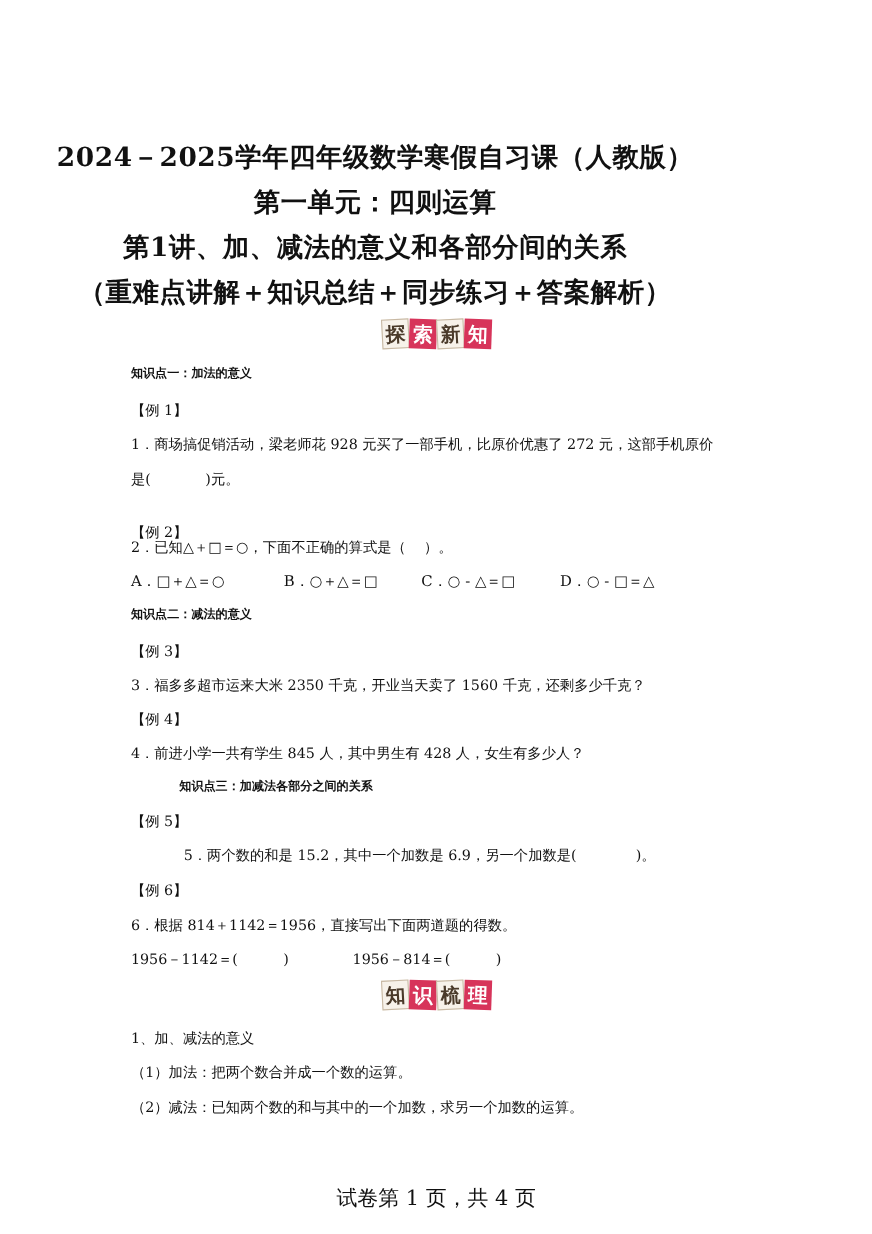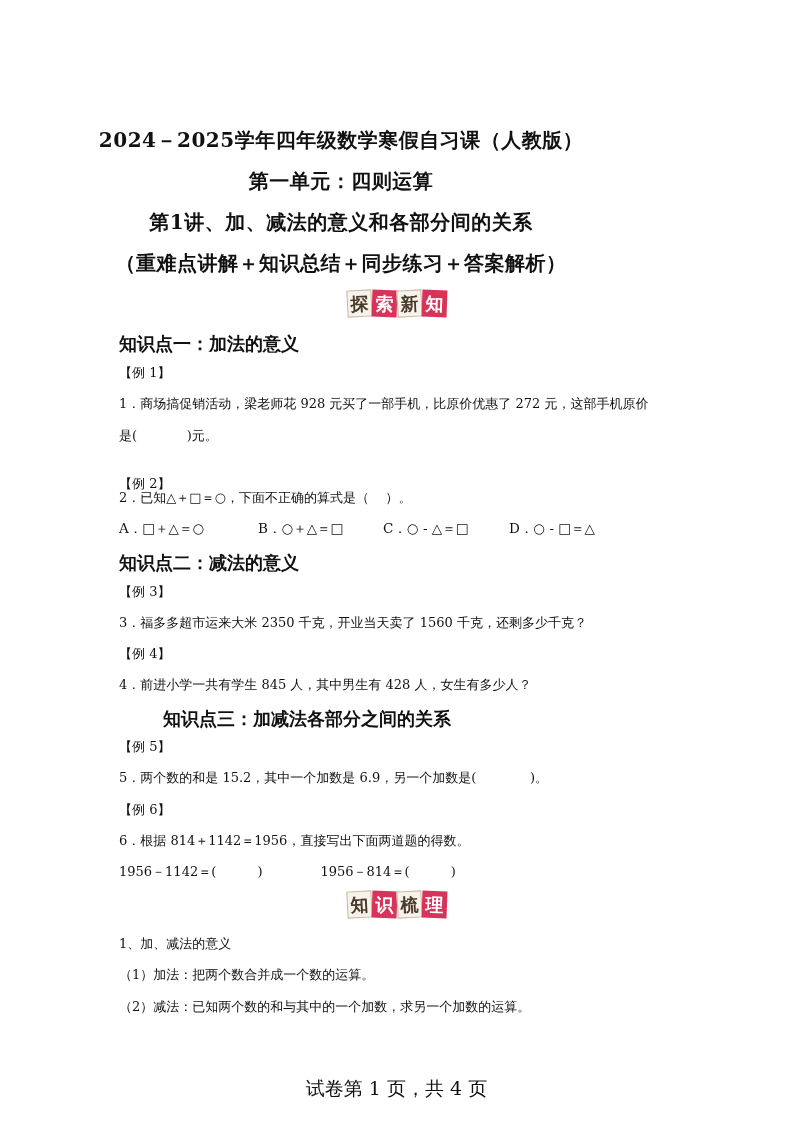--- a/index.html
+++ b/index.html
@@ -1,25 +1,25 @@
 <!DOCTYPE html>
 <html><head>
   <meta charset="utf-8">
   <style>
     html, body { margin: 0; padding: 0; background: #ffffff; }
     body { width: 793px; height: 1122px; position: relative; overflow: hidden;
       font-family: "DejaVu Serif", "Liberation Serif", serif; color: #111; }
-    .title { position: absolute; left: 0; width: 682px; text-align: center; font-weight: bold; font-size: 20px; letter-spacing: 0.5px; }
+    .title { position: absolute; left: 0; width: 682px; text-align: center; font-weight: bold; font-size: 24px; letter-spacing: 0.5px; }
     .badge-row { position: absolute; left: 0; width: 793px; display: flex; justify-content: center; gap: 0; }
     .badge { width: 25px; height: 27px; display: flex; align-items: center; justify-content: center;
       font-family: "DejaVu Sans", sans-serif; font-weight: bold; font-size: 18px; box-sizing: border-box; }
     .badge.light { background: #f7f2ea; color: #4a3a2a; border: 1px solid #c8b9a4; transform: rotate(-3deg); }
     .badge.red { background: #d7345a; color: #ffffff; transform: rotate(2deg); }
     .line { position: absolute; left: 119px; font-size: 13px; white-space: pre; }
-    .heading { position: absolute; left: 119px; font-family: "DejaVu Sans", sans-serif; font-weight: bold; font-size: 18px; }
+    .heading { position: absolute; left: 119px; font-family: "DejaVu Sans", sans-serif; font-weight: bold; font-size: 11px; }
     .choices { position: absolute; left: 119px; font-size: 13.5px; display: flex; }
     .choices span { display: inline-block; }
     .footer { position: absolute; left: 0; width: 793px; top: 1076px; text-align: center; font-size: 19px; }
   </style>
 </head>
 <body>
 
 <div class="title" style="top:127px;">2024－2025学年四年级数学寒假自习课（人教版）</div>
 <div class="title" style="top:168px;">第一单元：四则运算</div>
 <div class="title" style="top:209px;">第1讲、加、减法的意义和各部分间的关系</div>
@@ -47,21 +47,21 @@
 </div>
 
 <div class="heading" style="top:551px;">知识点二：减法的意义</div>
 <div class="line" style="top:583px;">【例 3】</div>
 <div class="line" style="top:614px;">3．福多多超市运来大米 2350 千克，开业当天卖了 1560 千克，还剩多少千克？</div>
 <div class="line" style="top:645px;">【例 4】</div>
 <div class="line" style="top:676px;">4．前进小学一共有学生 845 人，其中男生有 428 人，女生有多少人？</div>
 
 <div class="heading" style="top:707px;margin-left:44px;">知识点三：加减法各部分之间的关系</div>
 <div class="line" style="top:738px;">【例 5】</div>
-<div class="line" style="top:769px;">5．两个数的和是 15.2，其中一个加数是 6.9，另一个加数是(             )。</div>
+<div class="line" style="top:769px;margin-left:48px;">5．两个数的和是 15.2，其中一个加数是 6.9，另一个加数是(             )。</div>
 <div class="line" style="top:801px;">【例 6】</div>
 <div class="line" style="top:832px;">6．根据 814＋1142＝1956，直接写出下面两道题的得数。</div>
 <div class="line" style="top:863px;">1956－1142＝(          )              1956－814＝(          )</div>
 
 <div class="badge-row" style="top:891px;">
   <div class="badge light">知</div>
   <div class="badge red">识</div>
   <div class="badge light">梳</div>
   <div class="badge red">理</div>
 </div>

